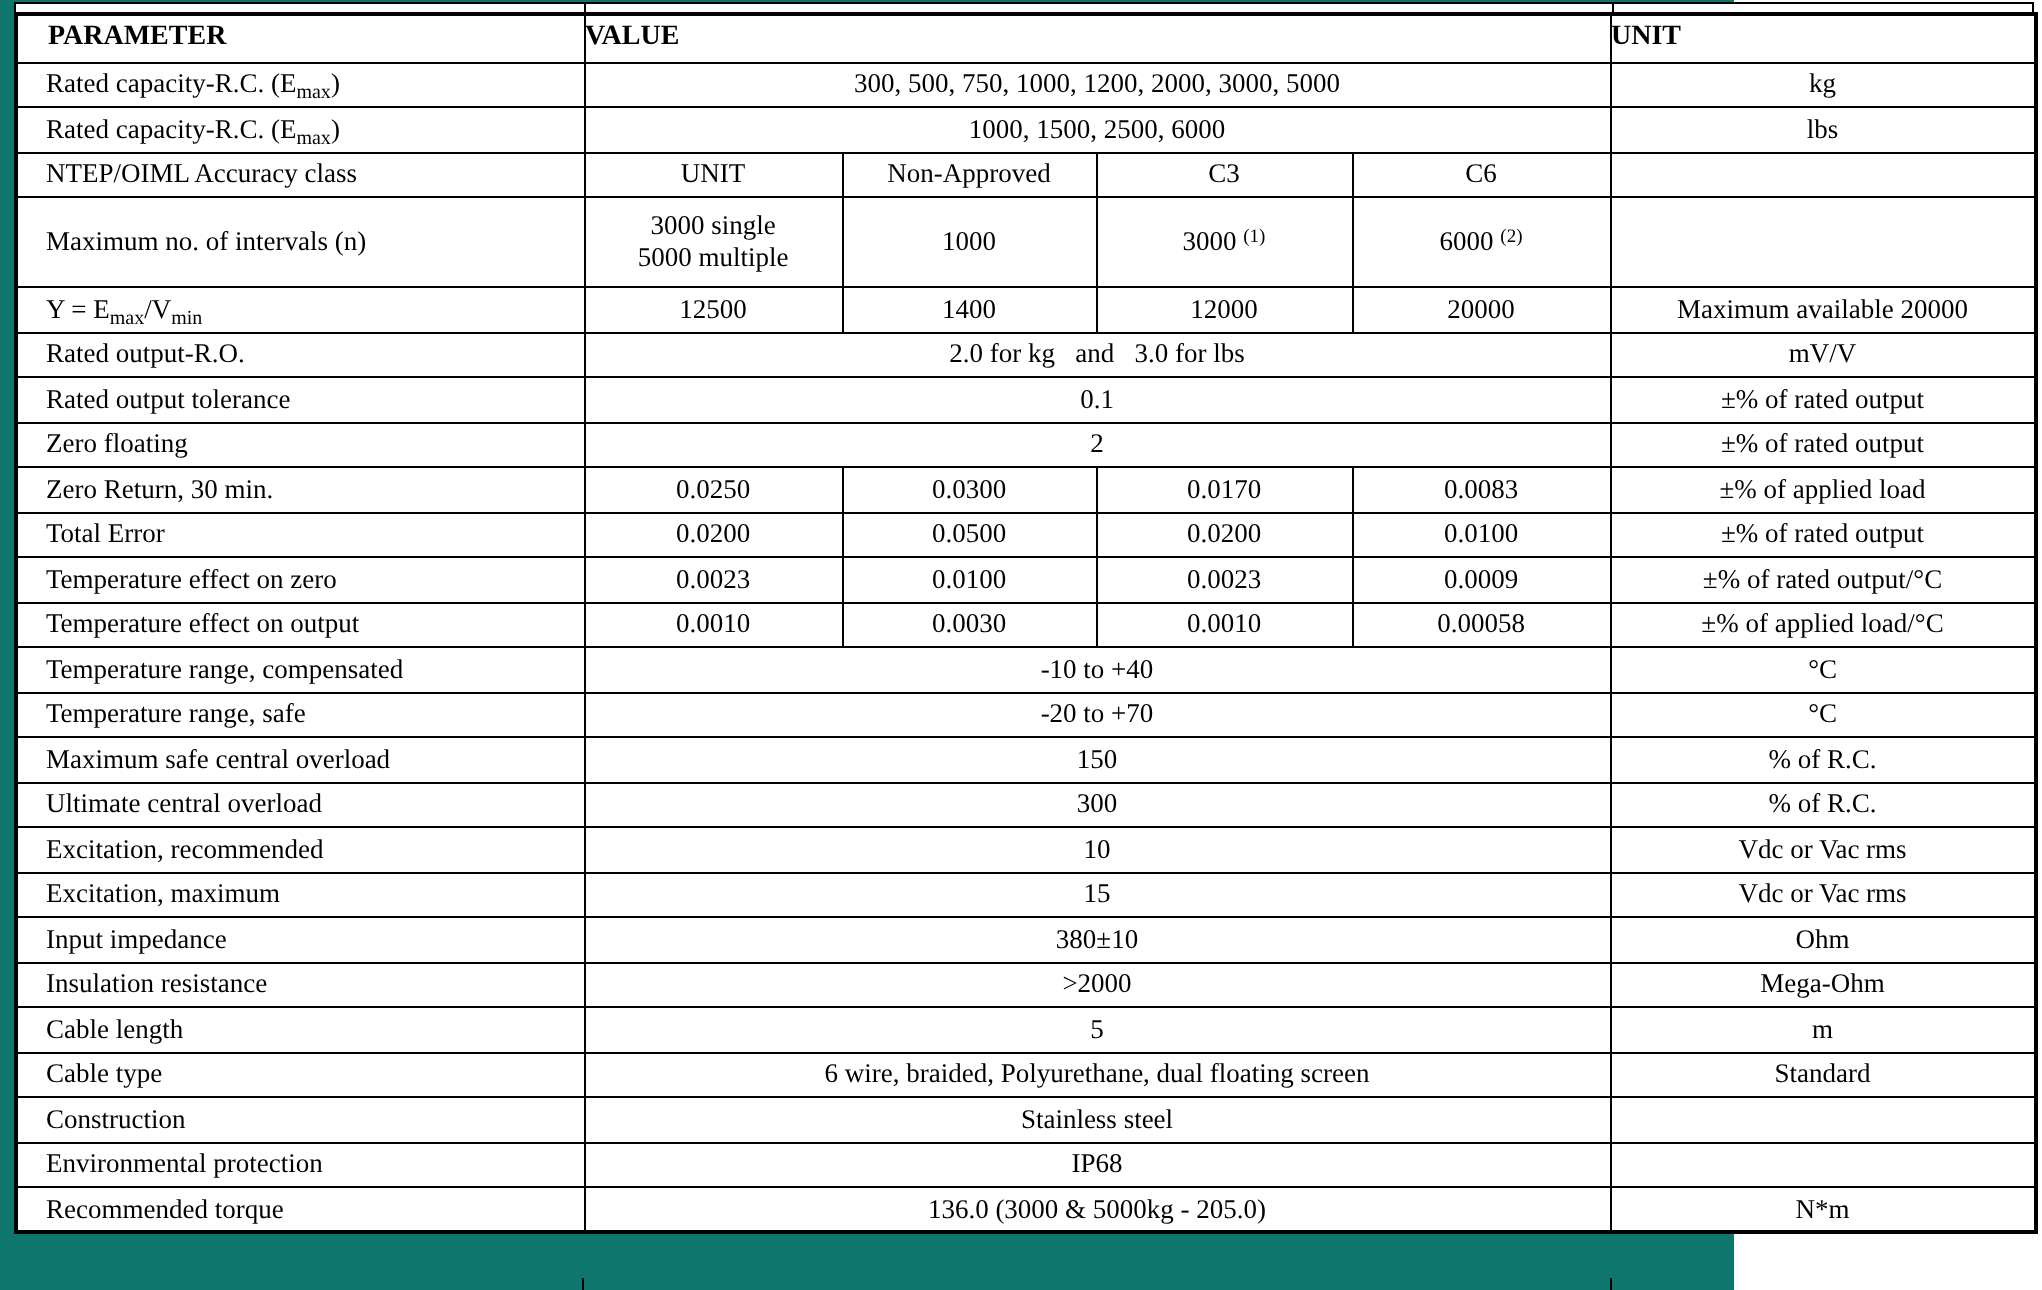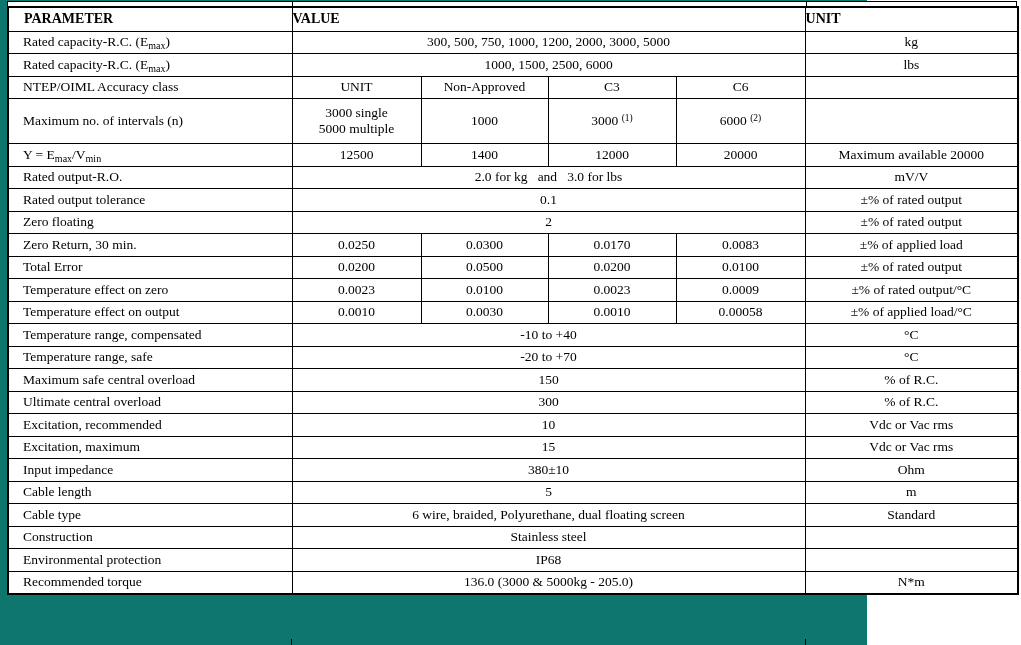--- a/index.html
+++ b/index.html
@@ -202,20 +202,25 @@
           <td class="param">Excitation, maximum</td>
           <td class="val" colspan="4">15</td>
           <td class="unit">Vdc or Vac rms</td>
         </tr>
         <tr>
           <td class="param">Input impedance</td>
           <td class="val" colspan="4">380±10</td>
           <td class="unit">Ohm</td>
         </tr>
         <tr>
+          <td class="param">Insulation resistance</td>
+          <td class="val" colspan="4">&gt;2000</td>
+          <td class="unit">Mega-Ohm</td>
+        </tr>
+        <tr>
           <td class="param">Cable length</td>
           <td class="val" colspan="4">5</td>
           <td class="unit">m</td>
         </tr>
         <tr>
           <td class="param">Cable type</td>
           <td class="val" colspan="4">6 wire, braided, Polyurethane, dual floating screen</td>
           <td class="unit">Standard</td>
         </tr>
         <tr>

